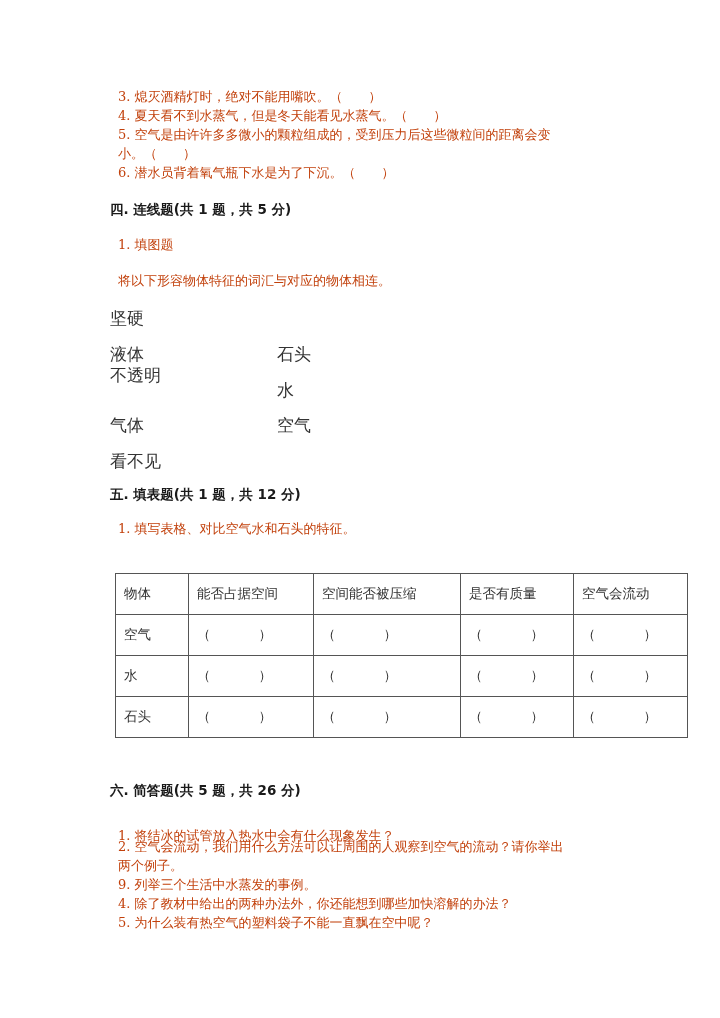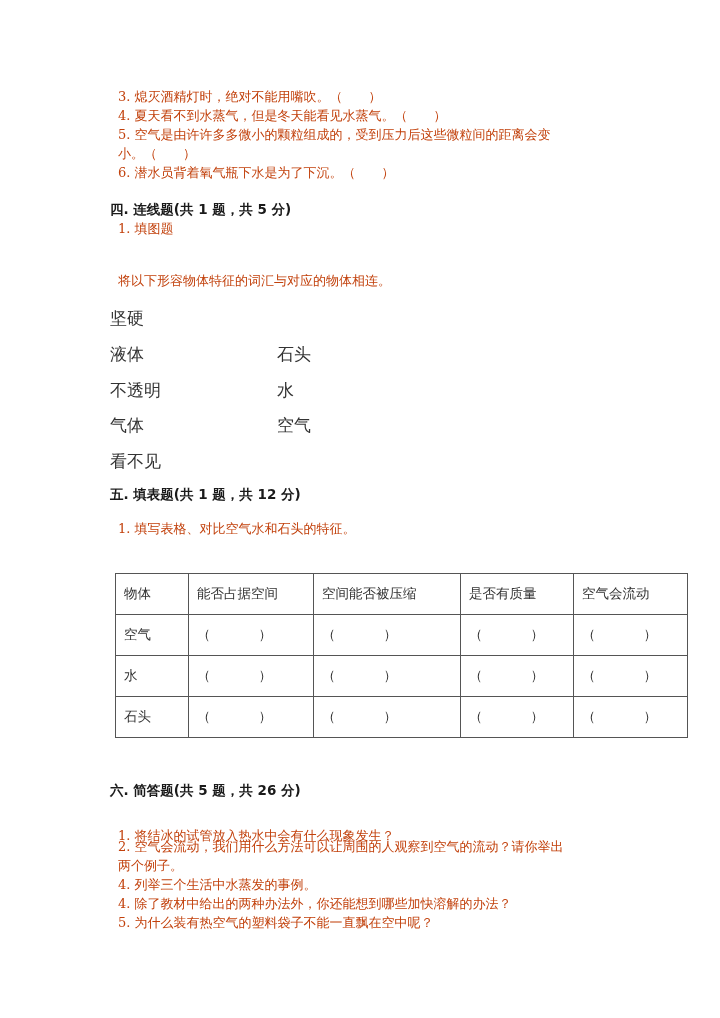--- a/index.html
+++ b/index.html
@@ -43,26 +43,26 @@
 <div>
   <div class="line" style="top:88px">3. 熄灭酒精灯时，绝对不能用嘴吹。（　　）</div>
   <div class="line" style="top:107px">4. 夏天看不到水蒸气，但是冬天能看见水蒸气。（　　）</div>
   <div class="line" style="top:126px">5. 空气是由许许多多微小的颗粒组成的，受到压力后这些微粒间的距离会变</div>
   <div class="line" style="top:145px">小。（　　）</div>
   <div class="line" style="top:164px">6. 潜水员背着氧气瓶下水是为了下沉。（　　）</div>
 </div>
 
 <div>
   <div class="heading" style="top:201px">四. 连线题(共 1 题，共 5 分)</div>
-  <div class="line" style="top:220px">1. 填图题</div>
+  <div class="line" style="top:236px">1. 填图题</div>
   <div class="line" style="top:272px">将以下形容物体特征的词汇与对应的物体相连。</div>
 
   <div class="match-item" style="left:110px; top:307px">坚硬</div>
   <div class="match-item" style="left:110px; top:343px">液体</div>
-  <div class="match-item" style="left:110px; top:379px">不透明</div>
+  <div class="match-item" style="left:110px; top:364px">不透明</div>
   <div class="match-item" style="left:110px; top:414px">气体</div>
   <div class="match-item" style="left:110px; top:450px">看不见</div>
 
   <div class="match-item" style="left:277px; top:343px">石头</div>
   <div class="match-item" style="left:277px; top:379px">水</div>
   <div class="match-item" style="left:277px; top:414px">空气</div>
 </div>
 
 <div>
   <div class="heading" style="top:486px">五. 填表题(共 1 题，共 12 分)</div>
@@ -100,16 +100,16 @@
     </tr>
   </tbody>
     </table>
 </div>
 
 <div>
   <div class="heading" style="top:782px">六. 简答题(共 5 题，共 26 分)</div>
   <div class="line" style="top:827px">1. 将结冰的试管放入热水中会有什么现象发生？</div>
   <div class="line" style="top:838px">2. 空气会流动，我们用什么方法可以让周围的人观察到空气的流动？请你举出</div>
   <div class="line" style="top:857px">两个例子。</div>
-  <div class="line" style="top:876px">4. 列举三个生活中水蒸发的事例。</div>
+  <div class="line" style="top:876px">9. 列举三个生活中水蒸发的事例。</div>
   <div class="line" style="top:895px">4. 除了教材中给出的两种办法外，你还能想到哪些加快溶解的办法？</div>
   <div class="line" style="top:914px">5. 为什么装有热空气的塑料袋子不能一直飘在空中呢？</div>
 </div>
 
 </body></html>

